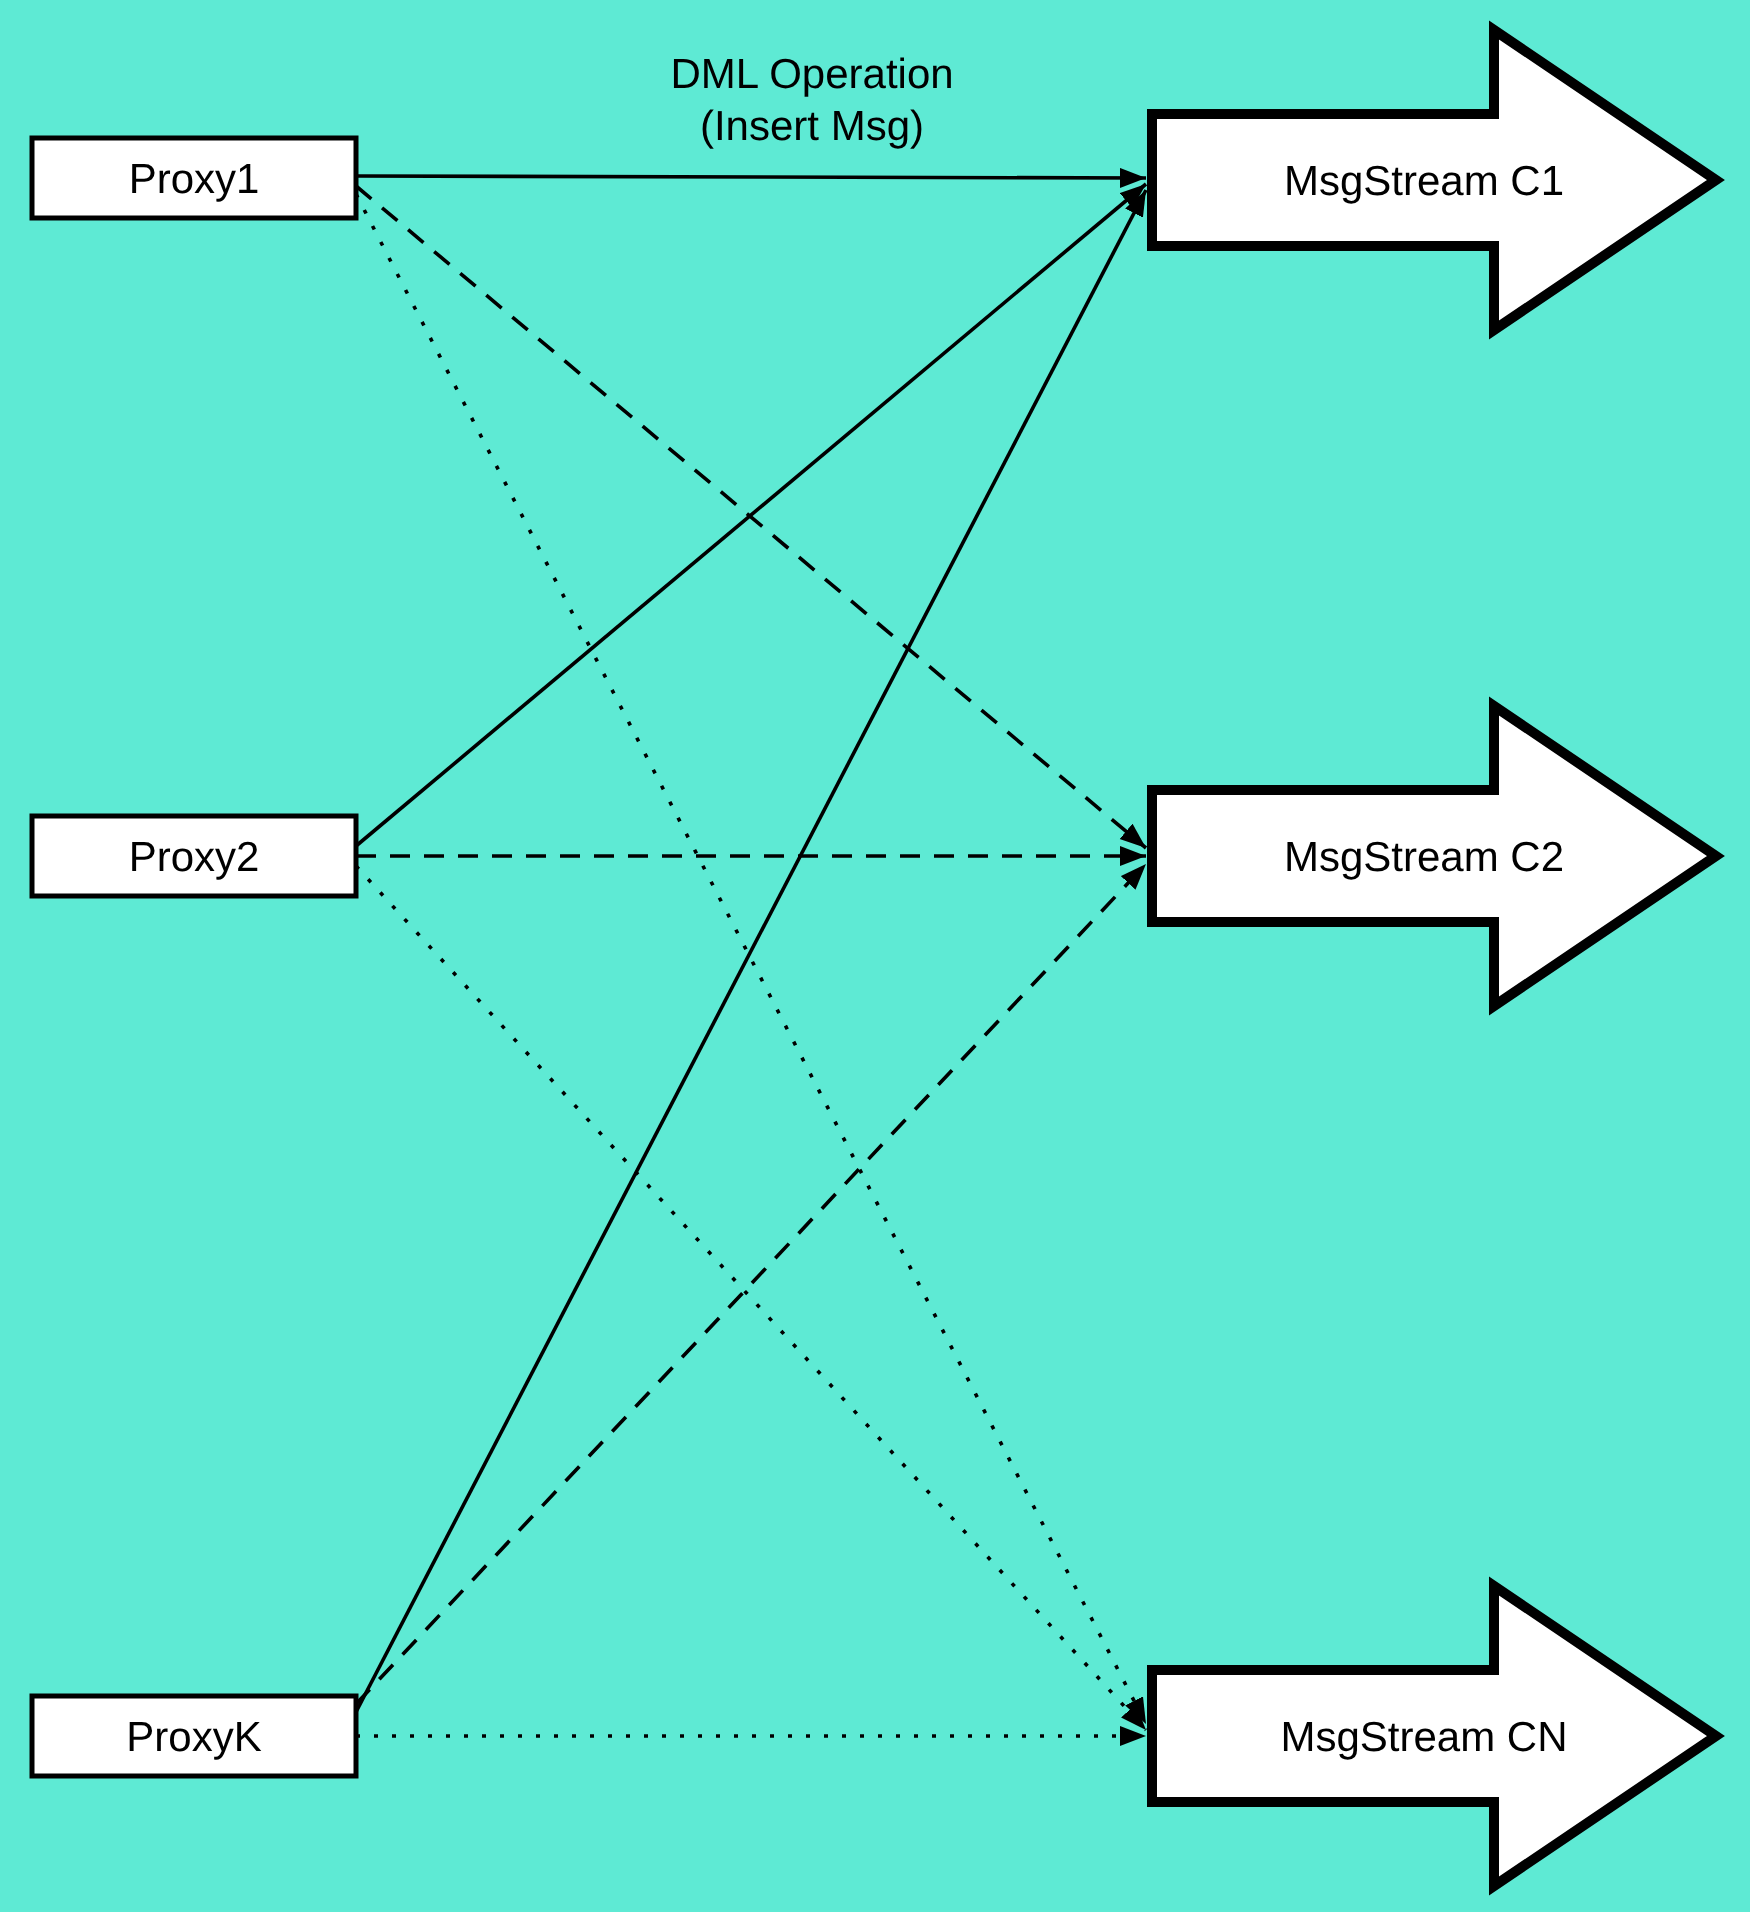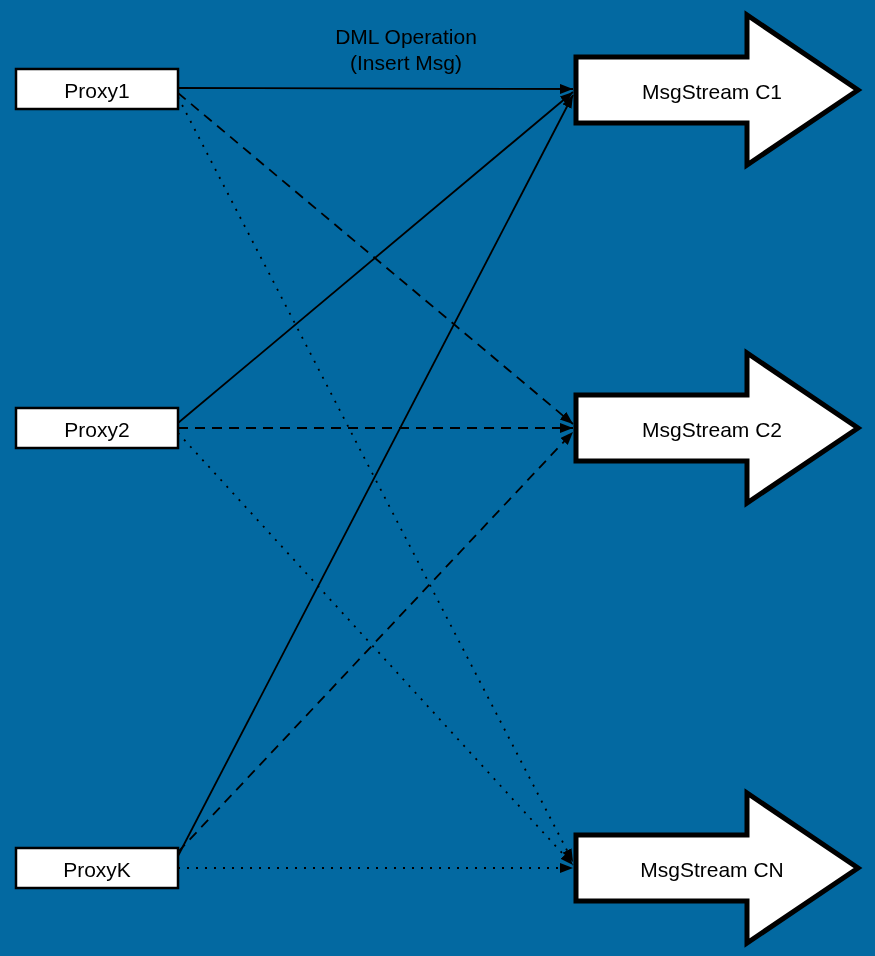--- a/index.html
+++ b/index.html
@@ -4,21 +4,21 @@
 <style>
   html, body {
     margin: 0;
     padding: 0;
     background: #ffffff;
   }
   .canvas {
     position: relative;
     width: 875px;
     height: 956px;
-    background: #0369a1;
+    background: #5eead4;
     font-family: "Liberation Sans", sans-serif;
   }
   svg { display: block; }
   .edge {
     stroke: #000000;
     stroke-width: 1.8;
     fill: none;
   }
   .edge.dashed { stroke-dasharray: 10 7; }
   .edge.dotted { stroke-dasharray: 2 7; }

